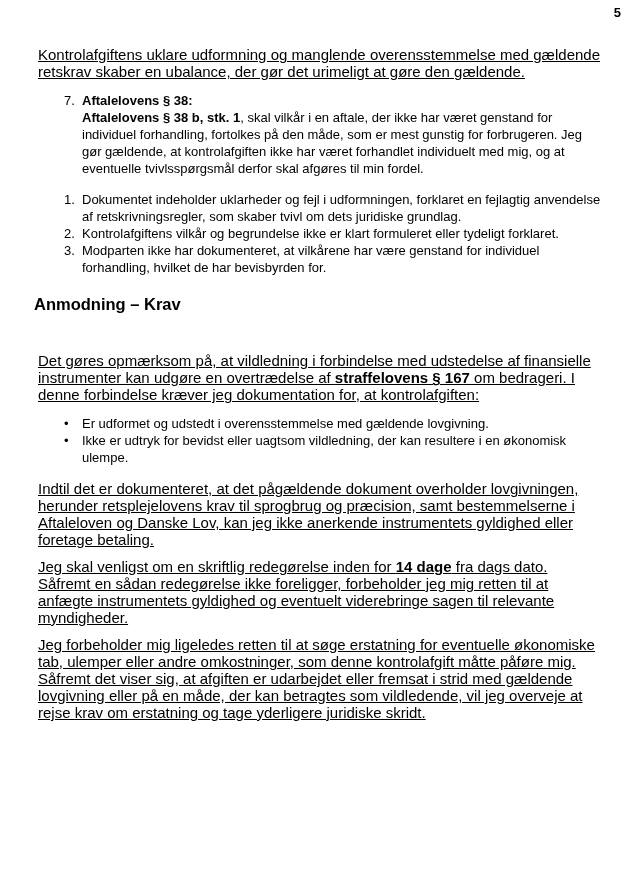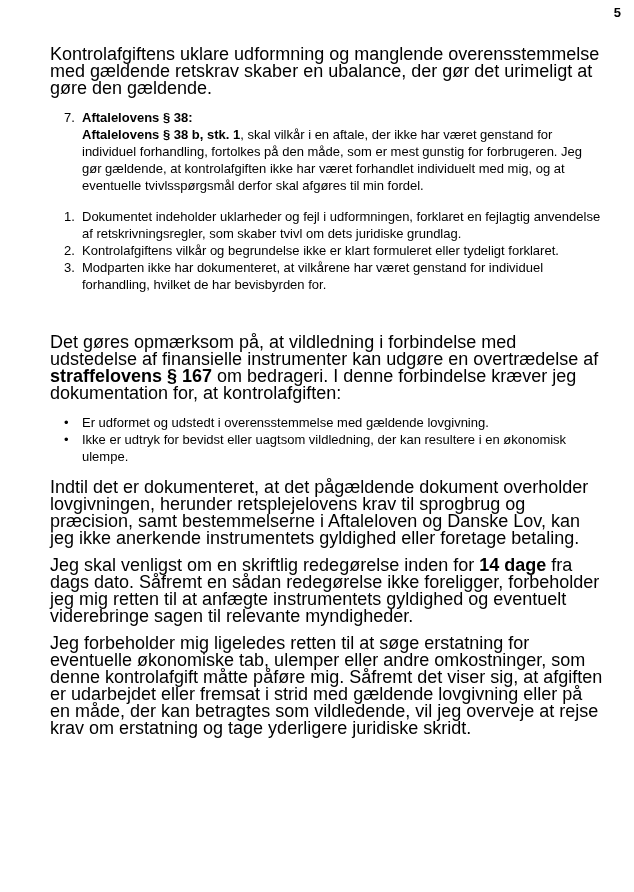--- a/index.html
+++ b/index.html
@@ -25,24 +25,25 @@
   }
   .page-number {
     position: absolute;
     top: 5px;
     right: 13px;
     font-size: 13px;
     font-weight: bold;
     line-height: 15px;
   }
   .doc p {
-    margin: 0 0 10px 16px;
-    font-size: 18px;
+    margin: 0 0 10px 4px;
+    font-size: 15px;
     line-height: 17px;
     white-space: normal;
+    text-decoration: underline;
   }
   b { font-weight: bold; }
   .list {
     margin: 12px 0 14px 0;
     font-size: 13px;
     line-height: 17px;
   }
   .li {
     display: flex;
     align-items: flex-start;
@@ -88,24 +89,25 @@
       <div class="li">
         <span class="marker">1.</span>
         <span class="li-text"><span>Dokumentet indeholder uklarheder og fejl i udformningen, forklaret en fejlagtig anvendelse af retskrivningsregler, som skaber tvivl om dets juridiske grundlag.</span></span>
       </div>
       <div class="li">
         <span class="marker">2.</span>
         <span class="li-text"><span>Kontrolafgiftens vilkår og begrundelse ikke er klart formuleret eller tydeligt forklaret.</span></span>
       </div>
       <div class="li">
         <span class="marker">3.</span>
-        <span class="li-text"><span>Modparten ikke har dokumenteret, at vilkårene har været genstand for individuel forhandling, hvilket de har bevisbyrden for.</span></span>
+        <span class="li-text"><span>Modparten ikke har dokumenteret, at vilkårene har være genstand for individuel forhandling, hvilket de har bevisbyrden for.</span></span>
       </div>
     </div>
 
+    <div class="heading">Anmodning – Krav</div>
 
 
     <div class="spacer"></div>
 
     <p><span>Det gøres opmærksom på, at vildledning i forbindelse med udstedelse af finansielle instrumenter kan udgøre en overtrædelse af </span><b>straffelovens § 167</b><span> om bedrageri. I denne forbindelse kræver jeg dokumentation for, at kontrolafgiften:</span></p>
 
     <div class="list">
       <div class="li">
         <span class="marker">•</span>
         <span class="li-text"><span>Er udformet og udstedt i overensstemmelse med gældende lovgivning.</span></span>

